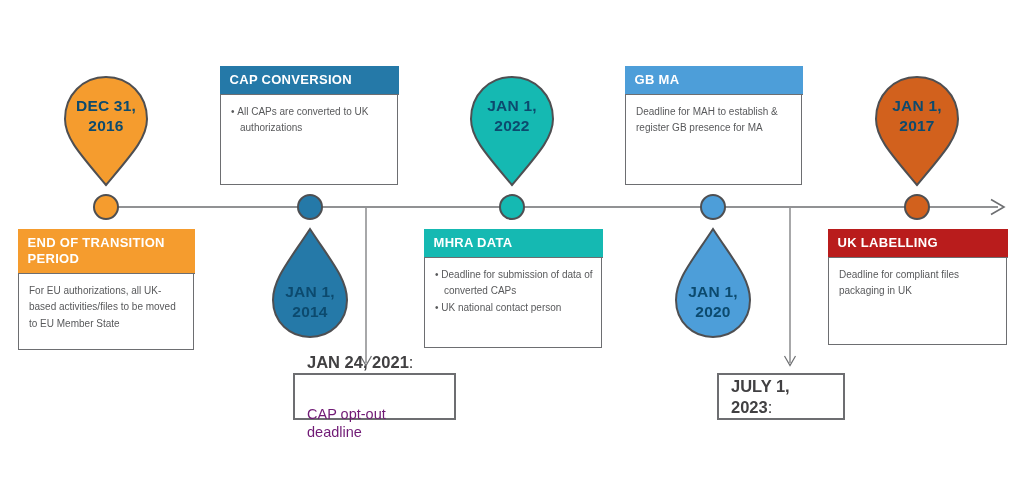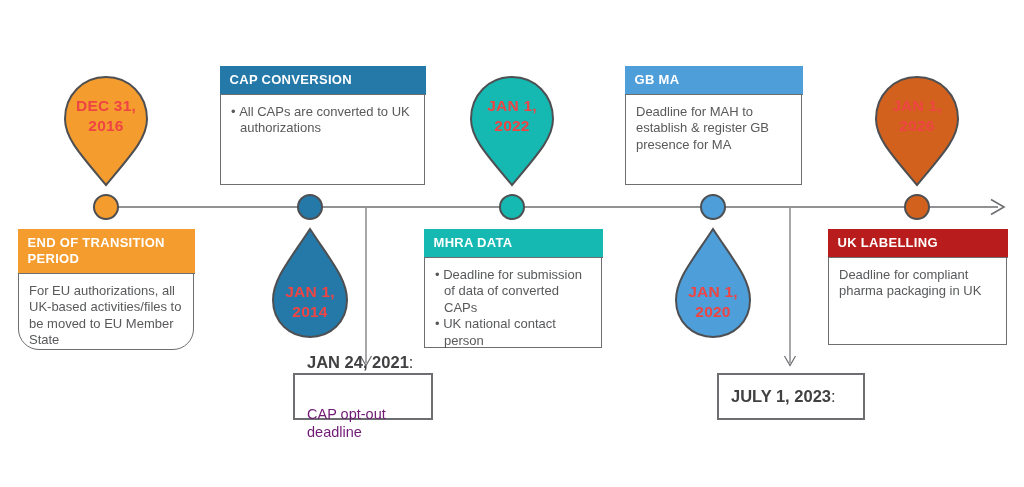--- a/index.html
+++ b/index.html
@@ -12,37 +12,37 @@
   
   .node{
     position:absolute;width:22px;height:22px;border-radius:50%;
     border:2px solid #4e4f52;top:194px;box-sizing:content-box;
   }
   
   .marker{position:absolute;}
   .marker svg{position:absolute;left:0;top:0;}
   .marker-text{
     position:absolute;left:0;width:100%;display:flex;flex-direction:column;
-    align-items:center;justify-content:center;color:#ef4444;font-weight:bold;
+    align-items:center;justify-content:center;color:#0c4a6e;font-weight:bold;
     font-size:15.5px;line-height:20px;text-align:center;letter-spacing:.2px;
   }
   .pin .marker-text{top:12px;height:58px;}
   .drop .marker-text{top:46px;height:58px;}
   
   .infobox{
     position:absolute;box-sizing:border-box;display:flex;flex-direction:column;
     background:#ffffff;border:1.5px solid #6d6e71;
   }
   .infobox-header{
     color:#ffffff;font-weight:bold;font-size:13px;line-height:16px;
     padding:6px 10px;letter-spacing:.3px;border-bottom:1.5px solid #6d6e71;
     margin:-1.5px -1.5px 0 -1.5px;
   }
   .infobox-body{
-    flex:1;padding:9px 8px 8px 10px;font-size:13px;line-height:16.5px;color:#58595b;
+    flex:1;padding:9px 8px 8px 10px;font-size:10px;line-height:16.5px;color:#58595b;
   }
   .infobox-body p{margin:0;}
   .bullet{margin:0 0 9px 0;padding-left:9px;text-indent:-9px;}
   .bullet:last-child{margin-bottom:0;}
   .bullet::before{content:"\2022\00a0";}
   
   .callout{
     position:absolute;box-sizing:border-box;border:2px solid #6d6e71;background:#fff;
     padding:3px 12px;display:flex;flex-direction:column;justify-content:center;
   }
@@ -89,21 +89,21 @@
         <span>2022</span>
     </div>
   </div>
 
   <div class="marker pin" style="left:874px;top:75px;width:86px;height:112px;">
     <svg width="86" height="112" viewBox="0 0 86 112">
       <path d="M43,2 C66,2 84,20 84,44 C84,63 69,79 43,110 C17,79 2,63 2,44 C2,20 20,2 43,2 Z" stroke-width="2" stroke="#4e4f52" fill="#D2611D"></path>
     </svg>
     <div class="marker-text">
       <span>JAN 1,</span>
-        <span>2026</span>
+        <span>2017</span>
     </div>
   </div>
 
   <div class="marker drop" style="left:271px;top:227px;width:78px;height:112px;">
     <svg width="78" height="112" viewBox="0 0 78 112">
       <path d="M39,2 C60,34 76,52 76,73 C76,95 59,110 39,110 C19,110 2,95 2,73 C2,52 18,34 39,2 Z" stroke-width="2" stroke="#4e4f52" fill="#2579A8"></path>
     </svg>
     <div class="marker-text">
       <span>JAN 1,</span>
         <span>2014</span>
@@ -113,28 +113,28 @@
   <div class="marker drop" style="left:674px;top:227px;width:78px;height:112px;">
     <svg width="78" height="112" viewBox="0 0 78 112">
       <path d="M39,2 C60,34 76,52 76,73 C76,95 59,110 39,110 C19,110 2,95 2,73 C2,52 18,34 39,2 Z" stroke-width="2" stroke="#4e4f52" fill="#4D9ED9"></path>
     </svg>
     <div class="marker-text">
       <span>JAN 1,</span>
         <span>2020</span>
     </div>
   </div>
 
-  <div class="infobox" style="left:18px;top:229px;width:176px;height:121px;border-radius:21px;">
+  <div class="infobox" style="left:18px;top:229px;width:176px;height:121px;">
     <div class="infobox-header" style="background: rgb(245, 156, 46);">END OF TRANSITION PERIOD</div>
     <div class="infobox-body">
         <p>For EU authorizations, all UK-based activities/files to be moved to EU Member State</p>
       </div>
   </div>
 
-  <div class="infobox" style="left:220px;top:66px;width:205px;height:119px;">
+  <div class="infobox" style="left:220px;top:66px;width:178px;height:119px;">
     <div class="infobox-header" style="background: rgb(37, 121, 168);">CAP CONVERSION</div>
     <div class="infobox-body">
       <p class="bullet">All CAPs are converted to UK authorizations</p>
     </div>
   </div>
 
   <div class="infobox" style="left:625px;top:66px;width:177px;height:119px;">
     <div class="infobox-header" style="background: rgb(77, 158, 217);">GB MA</div>
     <div class="infobox-body">
         <p>Deadline for MAH to establish &amp; register GB presence for MA</p>
@@ -145,26 +145,26 @@
     <div class="infobox-header" style="background: rgb(21, 185, 178);">MHRA DATA</div>
     <div class="infobox-body">
       <p class="bullet">Deadline for submission of data of converted CAPs</p>
       <p class="bullet">UK national contact person</p>
     </div>
   </div>
 
   <div class="infobox" style="left:828px;top:229px;width:179px;height:116px;">
     <div class="infobox-header" style="background: #b91c1c;">UK LABELLING</div>
     <div class="infobox-body">
-        <p>Deadline for compliant pharma packaging in UK</p>
+        <p>Deadline for compliant files packaging in UK</p>
       </div>
   </div>
 
-  <div class="callout" style="left:293px;top:373px;width:140px;height:47px;gap:32px;">
+  <div class="callout" style="left:293px;top:373px;width:163px;height:47px;gap:32px;">
     <div class="callout-date-line"><span class="callout-date">JAN 24, 2021</span><span>:</span></div>
     <div class="callout-text">CAP opt-out deadline</div>
   </div>
 
-  <div class="callout" style="left:717px;top:373px;width:148px;height:47px;">
+  <div class="callout" style="left:717px;top:373px;width:128px;height:47px;">
     <div class="callout-date-line"><span class="callout-date">JULY 1, 2023</span><span>:</span></div>
   </div>
 
 </div>
 
 </body></html>

